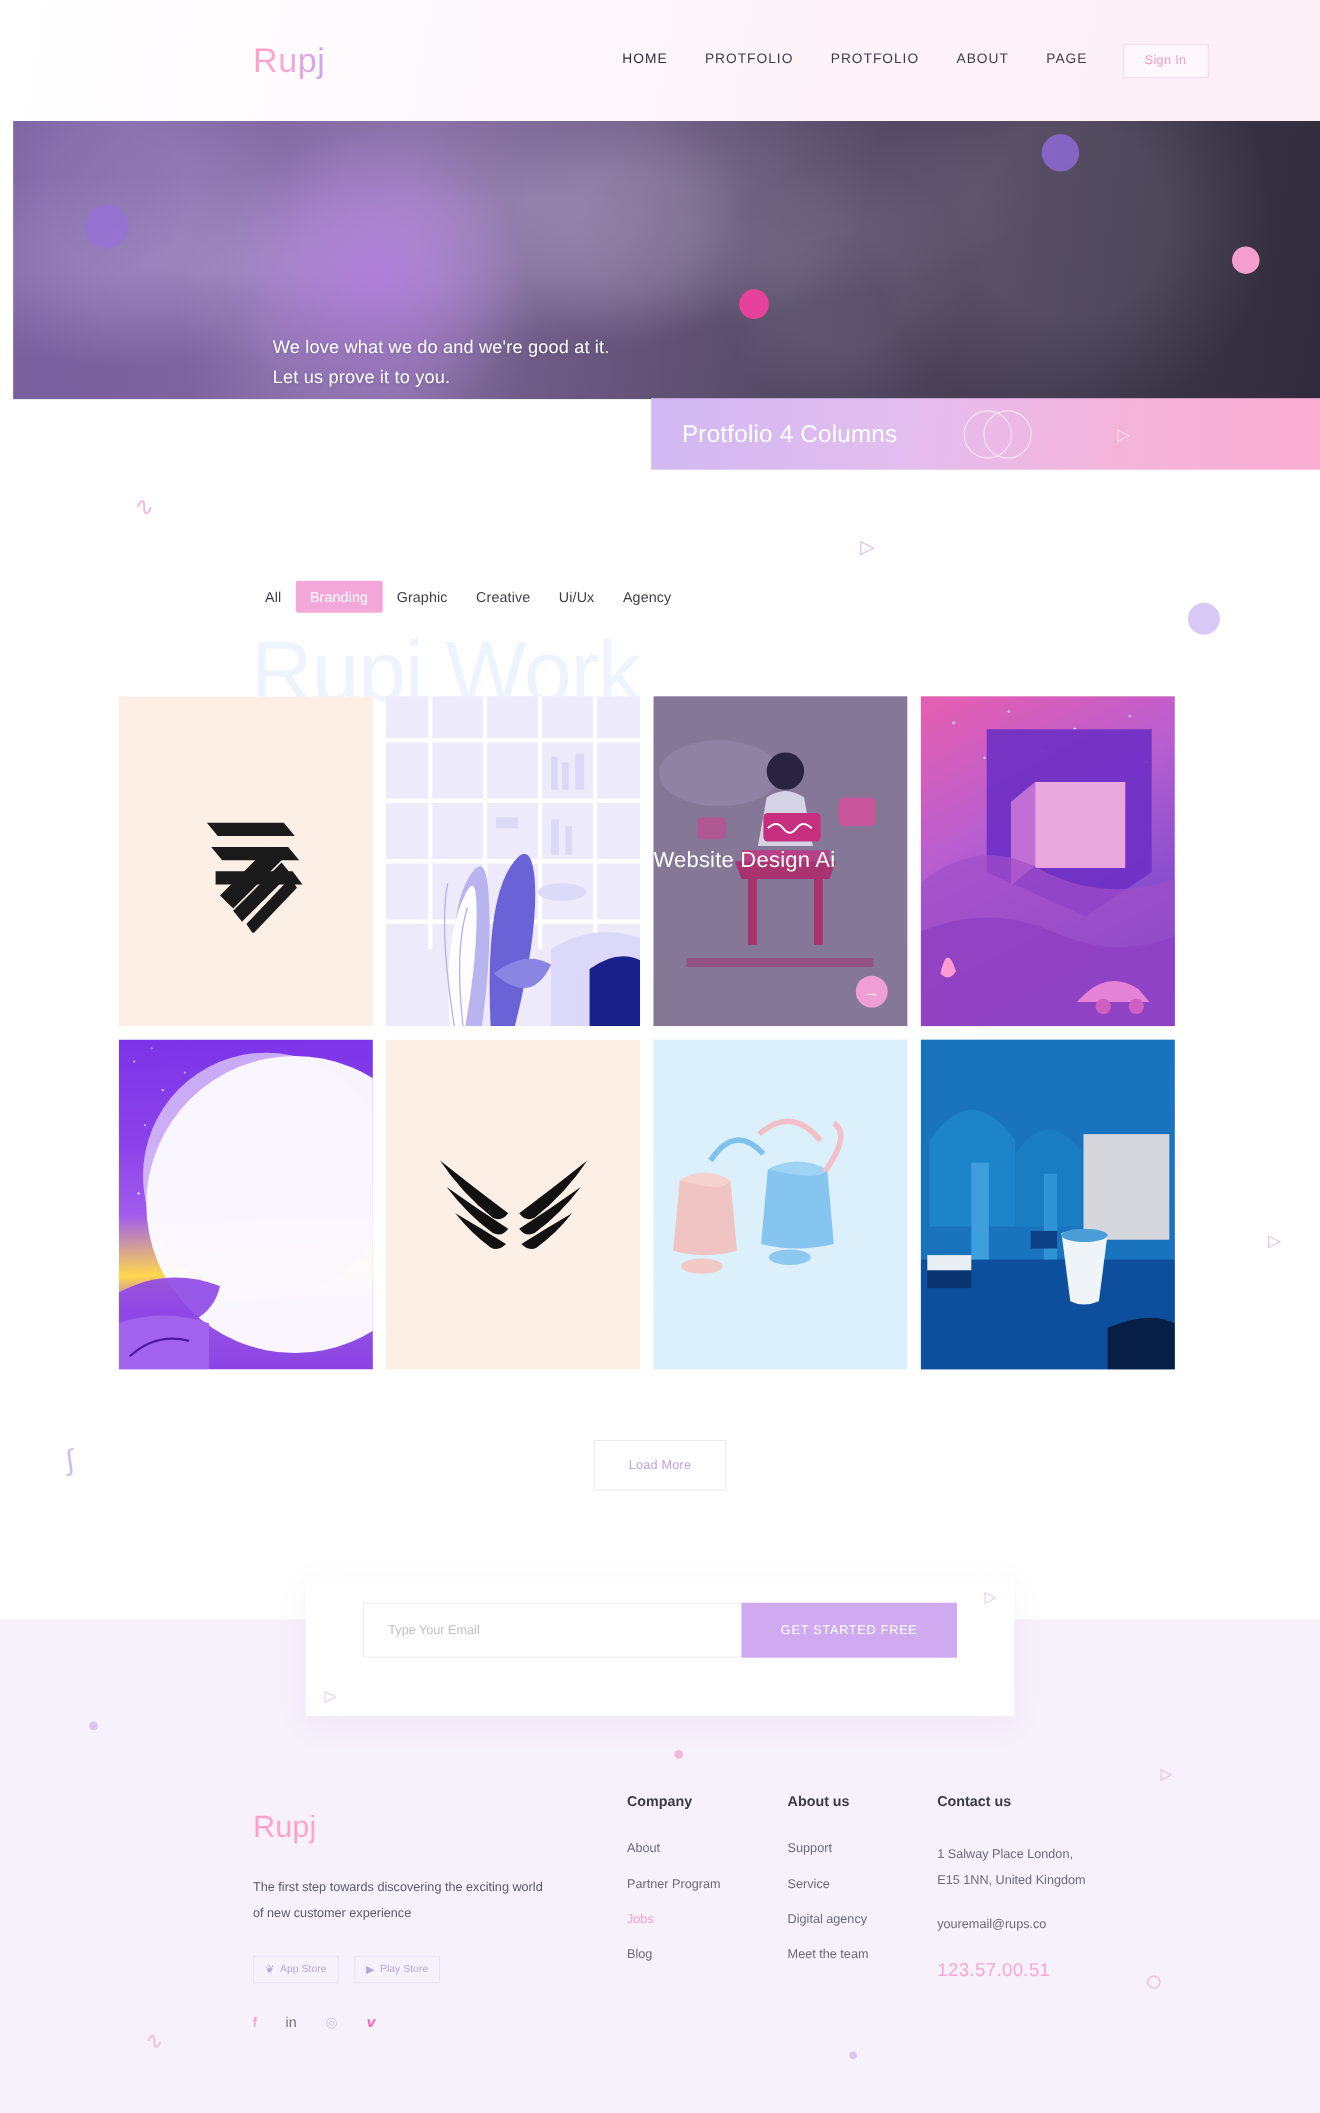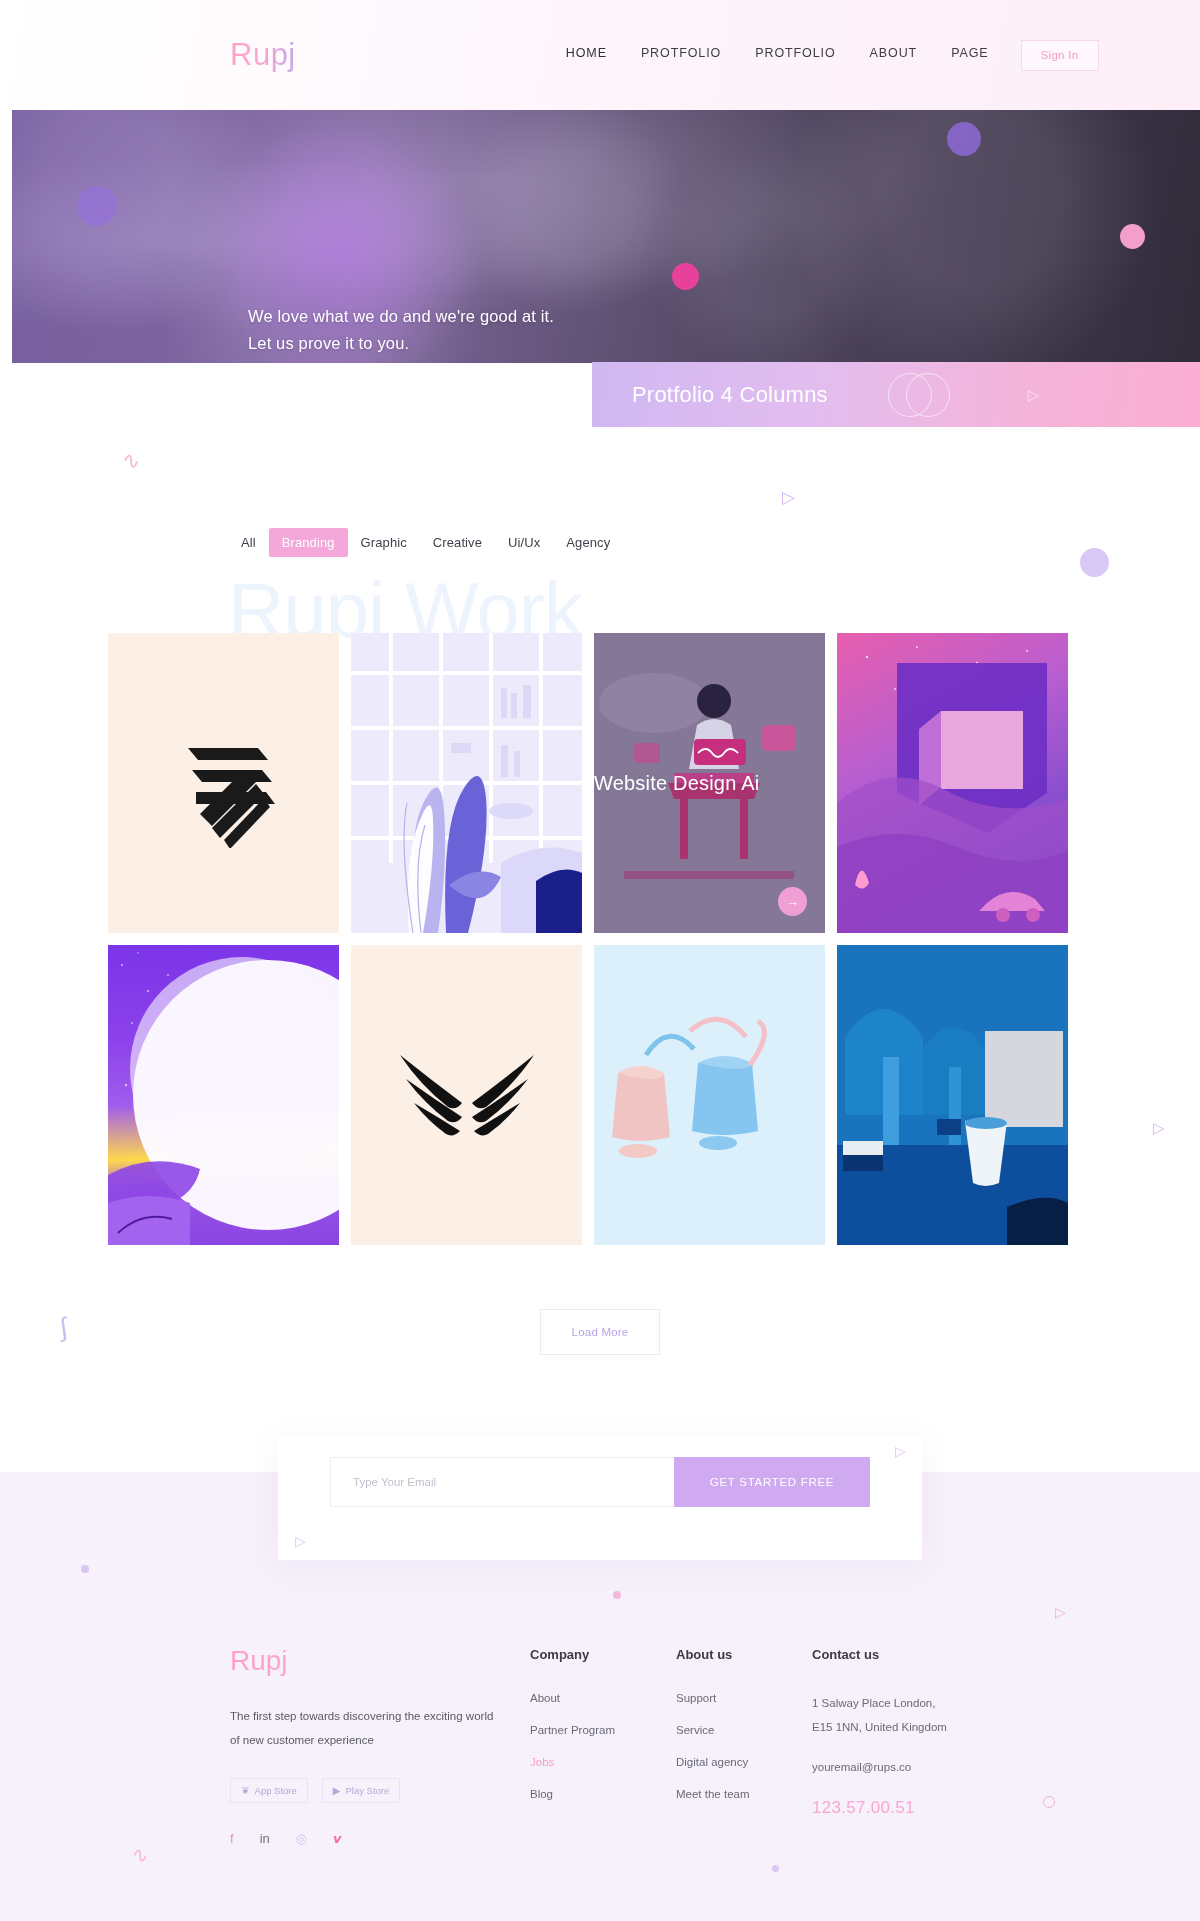--- a/index.html
+++ b/index.html
@@ -64,21 +64,21 @@
 
   
   .dot { position:absolute; border-radius:50%; }
 
   
   .banner {
     position:absolute; left:592px; top:362px; width:608px; height:65px;
     background:linear-gradient(95deg,#d0b8f2 0%,#e3bdef 38%,#f4b4da 70%,#fbaed2 100%);
     display:flex; align-items:center; z-index:25;
   }
-  .banner-title { color:#fff; font-size:22px; letter-spacing:.2px; margin-left:40px; font-weight:400; }
+  .banner-title { color:#fff; font-size:22px; letter-spacing:.2px; margin-left:28px; font-weight:400; }
   .banner-rings { margin-left:60px; position:relative; width:62px; height:44px; }
   .ring { position:absolute; top:0; width:44px; height:44px; border:1.4px solid rgba(255,255,255,.6); border-radius:50%; }
   .ring.r1 { left:0; } .ring.r2 { left:18px; }
   .banner-play { margin-left:78px; color:rgba(255,255,255,.55); font-size:15px; }
 
   
   .watermark {
     position:absolute; left:228px; top:565px; font-size:78px; color:#eef4fd;
     letter-spacing:-1px; white-space:nowrap; font-weight:400; z-index:1;
   }
@@ -134,21 +134,21 @@
   .f-logo { font-size:28px;
     background:linear-gradient(90deg,#ff9ec8 0%,#ffa8cc 35%,#c9a6ef 100%);
     -webkit-background-clip:text; background-clip:text; color:transparent; }
   .f-desc { margin-top:28px; font-size:11.5px; line-height:2.05; color:#5a5a68; }
   .f-stores { margin-top:26px; display:flex; gap:14px; }
   .store-btn { width:78px; height:25px; border:1px solid #ece4f4; display:flex; align-items:center;
     justify-content:center; gap:5px; font-size:9.5px; color:#b7a7d6; cursor:pointer; }
   .f-social { margin-top:28px; display:flex; gap:26px; align-items:center; }
   .soc { font-size:13px; cursor:pointer; }
 
-  .f-col { position:absolute; top:27px; }
+  .f-col { position:absolute; top:10px;margin-left:40px; }
   .f-col.c1 { left:530px; } .f-col.c2 { left:676px; } .f-col.c3 { left:812px; }
   .f-head { font-size:13px; color:#3b3b47; font-weight:700; margin-bottom:30px; }
   .f-link { font-size:11.5px; color:#6a6a78; margin-bottom:20px; cursor:pointer; }
   .f-link.hl { color:#f49ecb; }
   .f-addr { font-size:11.5px; color:#6a6a78; line-height:2.05; }
   .f-mail { font-size:11.5px; color:#6a6a78; margin-top:22px; cursor:pointer; }
   .f-phone { font-size:17px; color:#f9a7d2; margin-top:25px; letter-spacing:.3px; }
 
   .copyright { position:absolute; left:0; top:1878px; width:1200px; text-align:center;
     font-size:11px; color:#cbbde8; z-index:12; }

